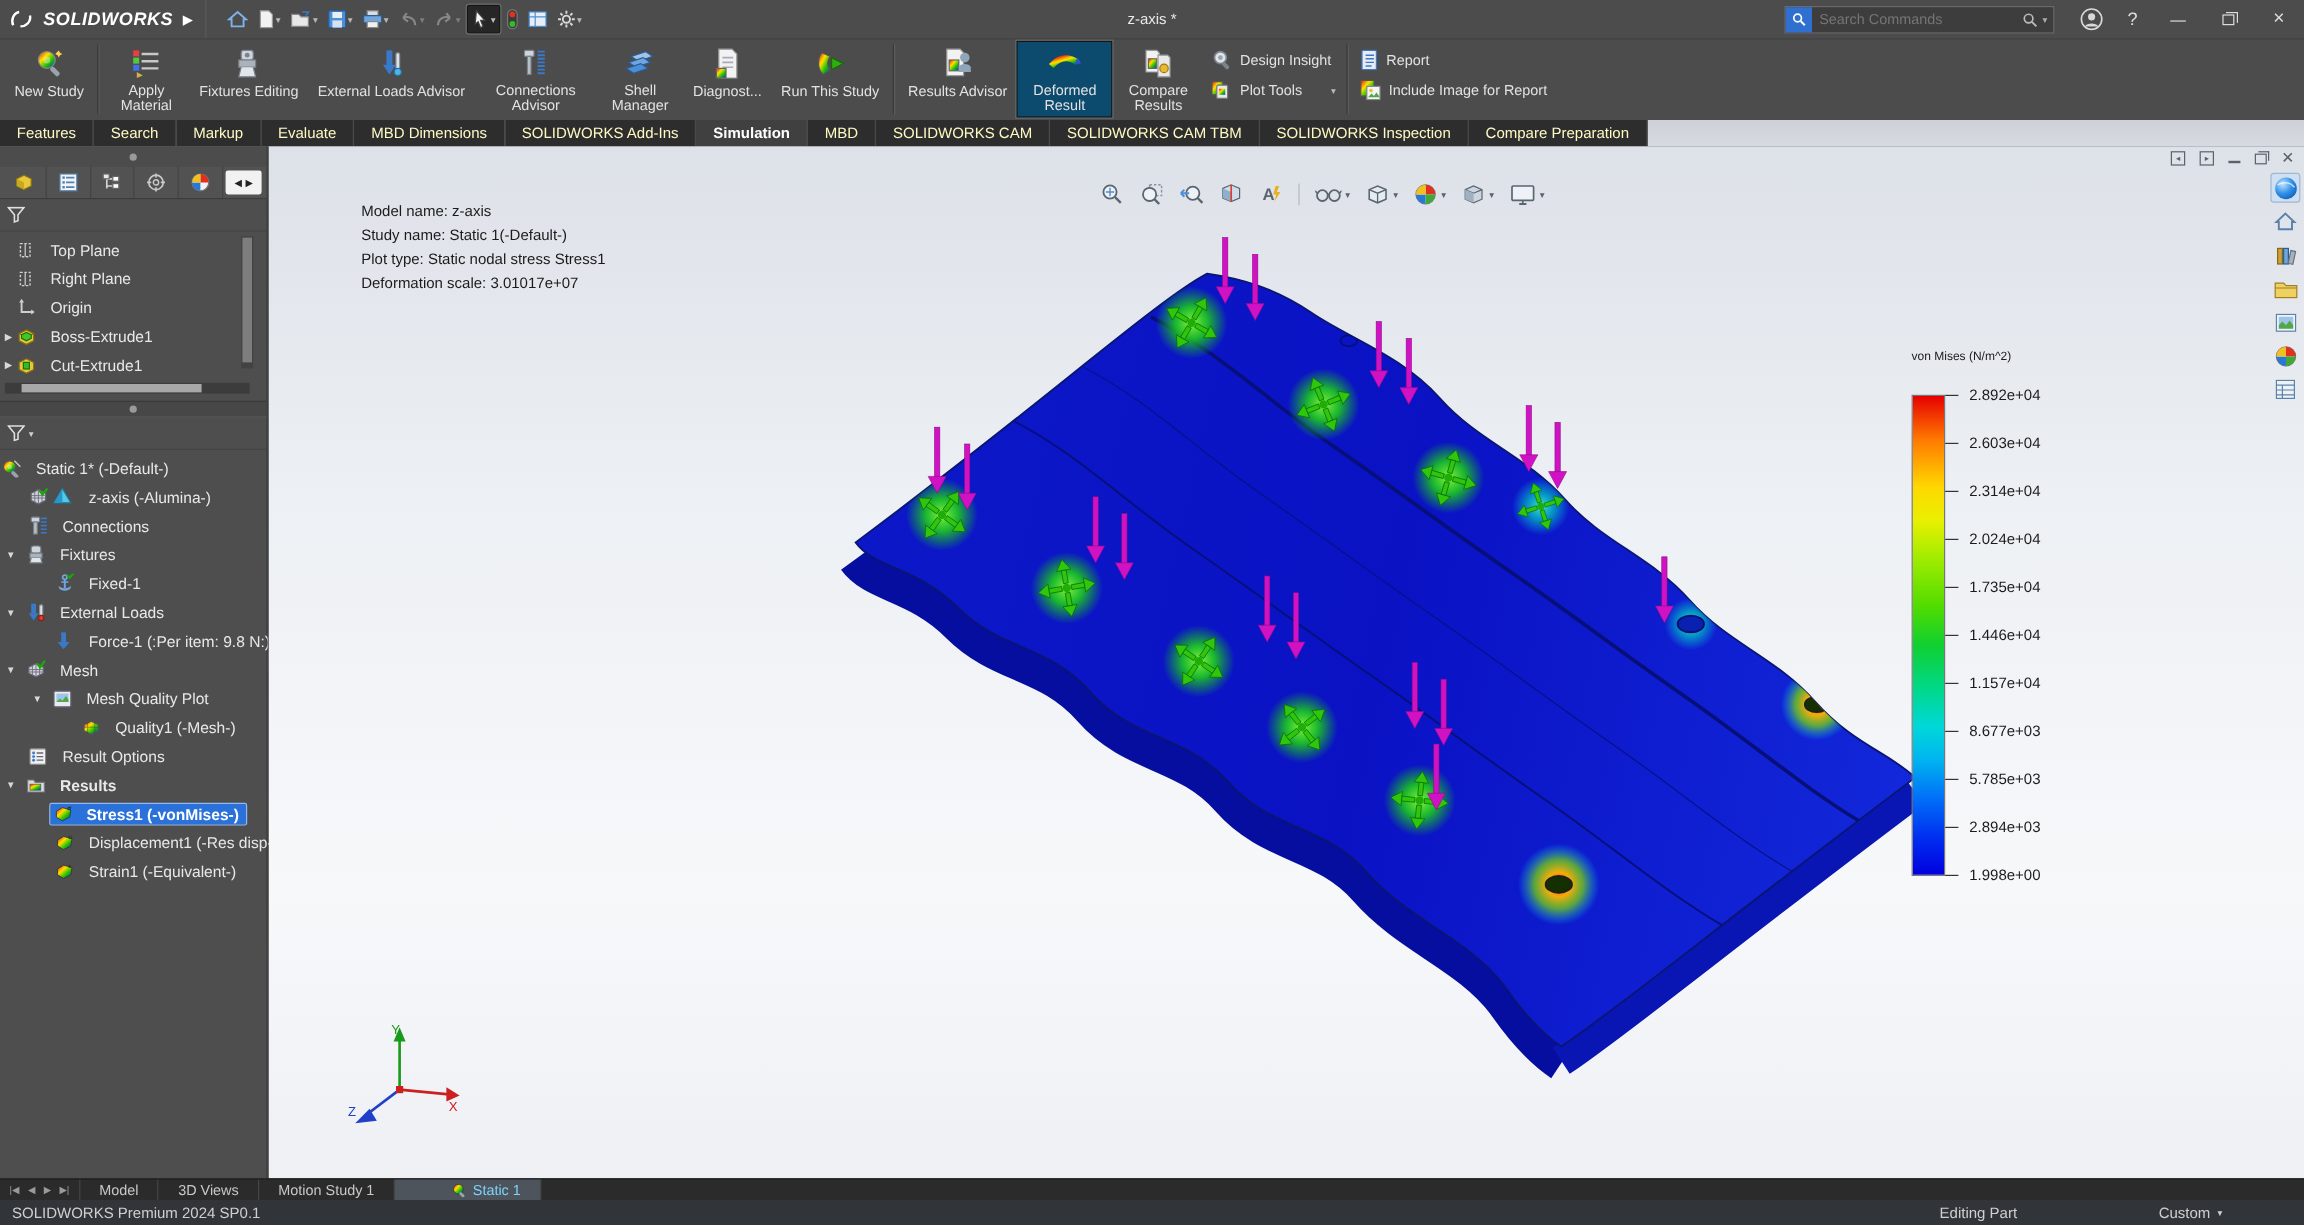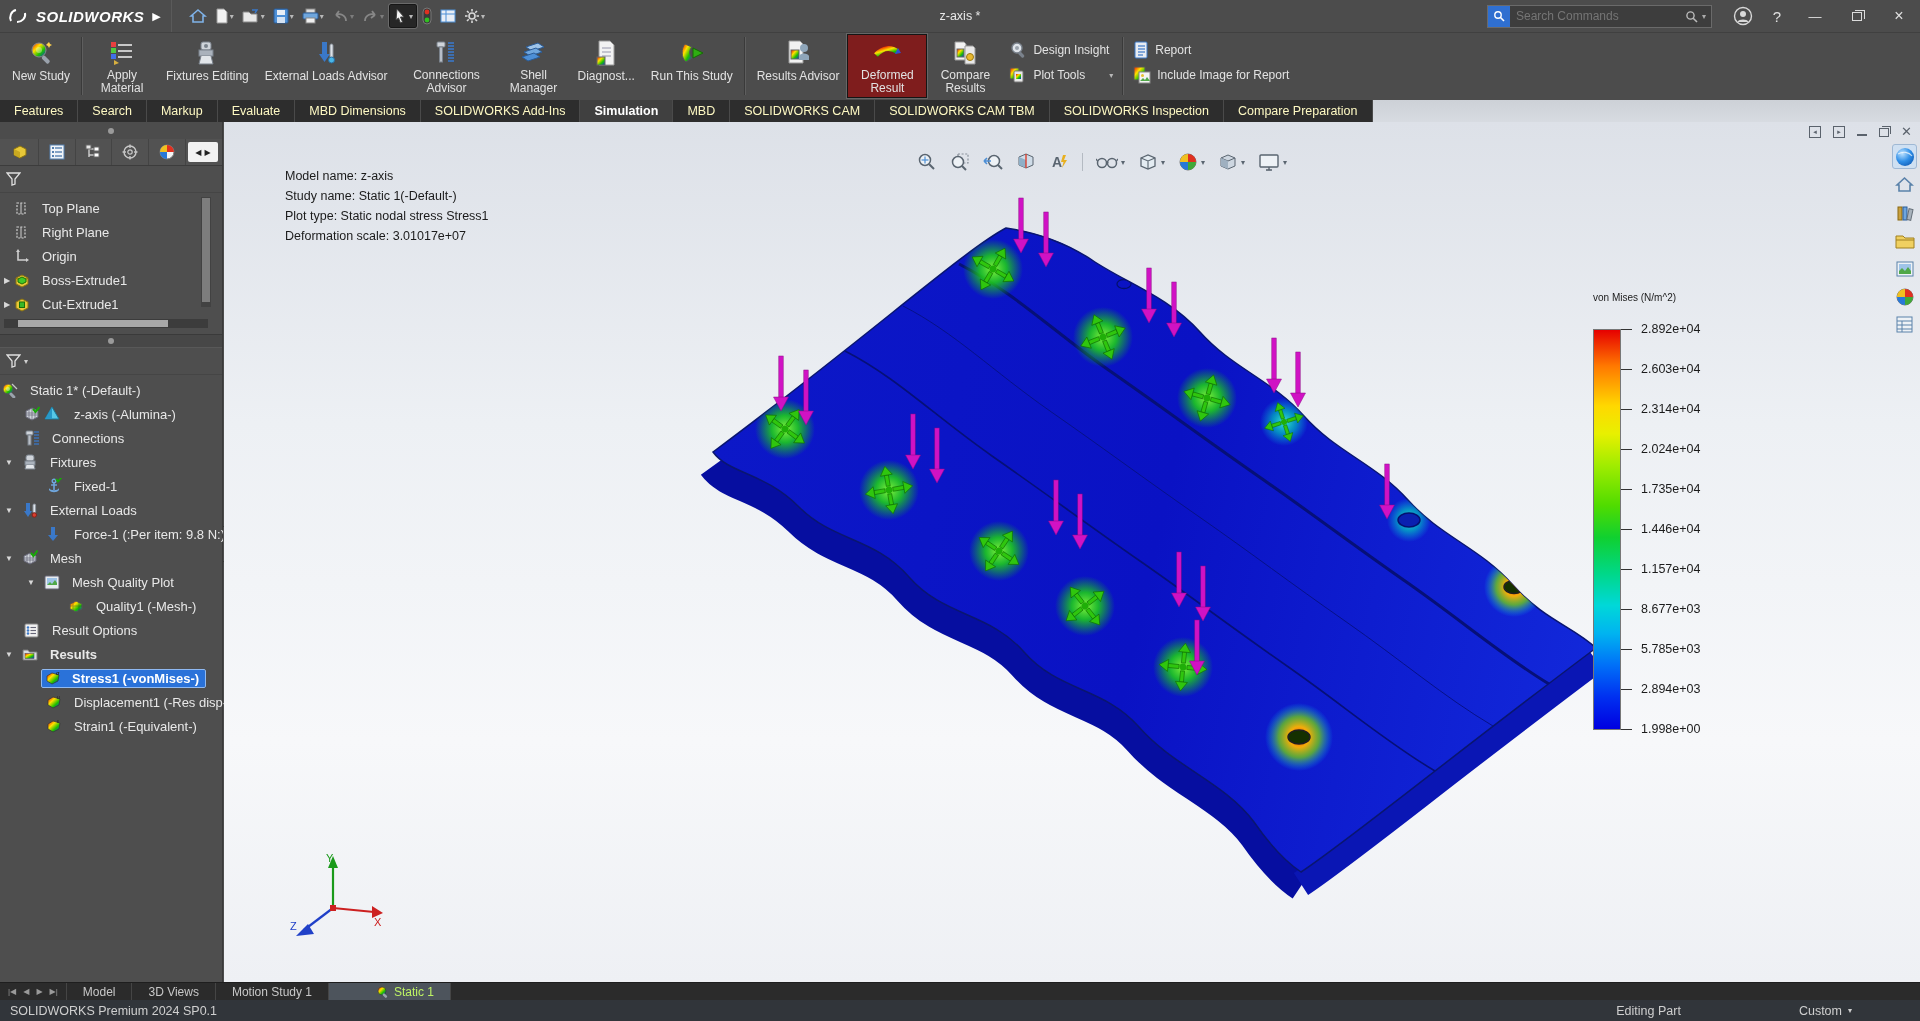--- a/index.html
+++ b/index.html
@@ -28,21 +28,21 @@
   .winbtn { width:42px; height:100%; display:flex; align-items:center; justify-content:center; color:#e0e0e0; font-size:13px; }
   .restore-glyph { width:10px; height:9px; border:1px solid #dcdcdc; position:relative; }
   .restore-glyph:before { content:""; position:absolute; left:2px; top:-3px; width:9px; height:8px; border:1px solid #dcdcdc; border-bottom:none; border-left:none; }
 
   
   .ribbon { position:absolute; top:33px; left:0; width:1920px; height:67px; background:#4c4c4c; display:flex; align-items:stretch; padding:1px 4px 2px 4px; }
   .rgroup { display:flex; align-items:stretch; }
   .rsep { width:0; border-left:1px solid #3a3a3a; border-right:1px solid #5e5e5e; margin:3px 3px; }
   .rbtn { display:flex; flex-direction:column; align-items:center; justify-content:flex-start; padding:4px 7px 2px 7px; color:#e2e2e2; font-size:12px; line-height:13px; text-align:center; background:transparent; border:1px solid transparent; }
   .rbtn .rico { height:28px; display:flex; align-items:center; justify-content:center; margin-bottom:3px; }
-  .rbtn.active { background:#7f1d1d; border:1px solid #151515; outline:1px solid #666; }
+  .rbtn.active { background:#0c4a6e; border:1px solid #151515; outline:1px solid #666; }
   .rlabel { max-width:86px; }
   .rsmallcol { display:flex; flex-direction:column; justify-content:flex-start; padding:7px 6px 0 6px; gap:7px; }
   .rsmall { display:flex; align-items:center; gap:6px; color:#e2e2e2; font-size:12px; white-space:nowrap; }
   .rsmall .scaret2 { font-size:8px; color:#b8b8b8; margin-left:18px; }
 
   
   .cmdtabs { position:absolute; top:100px; left:0; width:1920px; height:22px; background:linear-gradient(180deg,#cdd1d7,#d7dbe1); display:flex; }
   .ctab { height:22px; display:flex; align-items:center; padding:0 14px; background:#2d2d2d; color:#fef9c3; font-size:12.5px; border-right:1px solid #4a4a4a; white-space:nowrap; }
   .ctab.active { background:#404040; color:#fff; font-weight:bold; }
 
@@ -69,21 +69,21 @@
   .vscroll { position:absolute; right:11px; top:4px; width:10px; height:110px; background:#424242; }
   .vscroll .thumb { position:absolute; top:1px; left:1px; width:8px; height:104px; background:#7d7d7d; }
   .hscroll { height:9px; margin:3px 14px 0 4px; background:#3c3c3c; position:relative; }
   .hscroll .thumb { position:absolute; left:14px; top:1px; height:7px; width:150px; background:#a8a8a8; }
   .psplit { height:14px; margin-top:6px; background:#474747; border-top:1px solid #3a3a3a; border-bottom:1px solid #585858; display:flex; align-items:center; justify-content:center; }
   .collapse-tab { position:absolute; left:223px; top:404px; width:11px; height:36px; background:#4e4e4e; border:1px solid #3a3a3a; border-left:none; border-radius:0 4px 4px 0; display:flex; align-items:center; justify-content:center; color:#d0d0d0; font-size:7px; }
 
   
   .viewport { position:absolute; left:224px; top:0; width:1696px; height:860px; background:linear-gradient(180deg,#dde1e8 0%,#edf0f4 35%,#f7f8fa 72%,#eef0f4 100%); overflow:hidden; }
   .modelsvg { position:absolute; left:0; top:0; }
-  .vinfo { position:absolute; left:61px; top:44px; color:#1b1b1b; font-size:12.5px; line-height:20px; }
+  .vinfo { position:absolute; left:77px; top:44px; color:#1b1b1b; font-size:12.5px; line-height:20px; }
   .hud { position:absolute; left:693px; top:30px; display:flex; align-items:center; gap:13px; }
   .hicon { display:flex; align-items:center; gap:3px; }
   .hcaret { font-size:8px; color:#5a6570; }
   .hsep { width:1px; height:18px; background:#b4bac2; }
   .docctrl { position:absolute; right:8px; top:4px; display:flex; align-items:center; gap:12px; color:#555e68; }
   .dc-pane { width:12px; height:12px; border:1px solid #5a626c; display:flex; align-items:center; justify-content:center; font-size:7px; color:#5a626c; }
   .dc-min { width:10px; border-bottom:2px solid #5a626c; height:8px; }
   .dc-restore { width:10px; height:9px; border:1px solid #5a626c; position:relative; }
   .dc-restore:before { content:""; position:absolute; left:2px; top:-3px; width:8px; height:7px; border:1px solid #5a626c; border-bottom:none; border-left:none; }
   .dc-close { font-size:13px; line-height:12px; color:#5a626c; }
@@ -101,21 +101,21 @@
 
   
   .taskpane { position:absolute; right:3px; top:22px; display:flex; flex-direction:column; gap:3px; }
   .tpicon { width:25px; height:25px; display:flex; align-items:center; justify-content:center; border-radius:3px; }
   .tpicon.act { background:#cfe0f2; border:1px solid #9fb8d4; }
 
   
   .bottomtabs { position:absolute; top:982px; left:0; width:1920px; height:18px; background:#2b2b2b; display:flex; align-items:stretch; border-top:1px solid #1e1e1e; }
   .btnav { display:flex; align-items:center; gap:7px; padding:0 8px; color:#9a9a9a; font-size:8px; border-right:1px solid #454545; }
   .btab { display:flex; align-items:center; gap:5px; padding:0 16px; color:#c8c8c8; font-size:12px; border-right:1px solid #454545; }
-  .btab.active { background:#4d545c; color:#bef264;padding-left:48px; }
+  .btab.active { background:#4d545c; color:#7dd3fc;padding-left:48px; }
 
   
   .statusbar { position:absolute; top:1000px; left:0; width:1920px; height:21px; background:#31353a; display:flex; align-items:center; padding:0 10px; color:#cfcfcf; font-size:12.5px; }
   .sb-right { margin-left:auto; display:flex; align-items:center; }
   .sb-mode { margin-right:118px; }
   .sb-units { display:flex; align-items:center; gap:6px; margin-right:58px; }
 </style>
 </head>
 <body>
 

